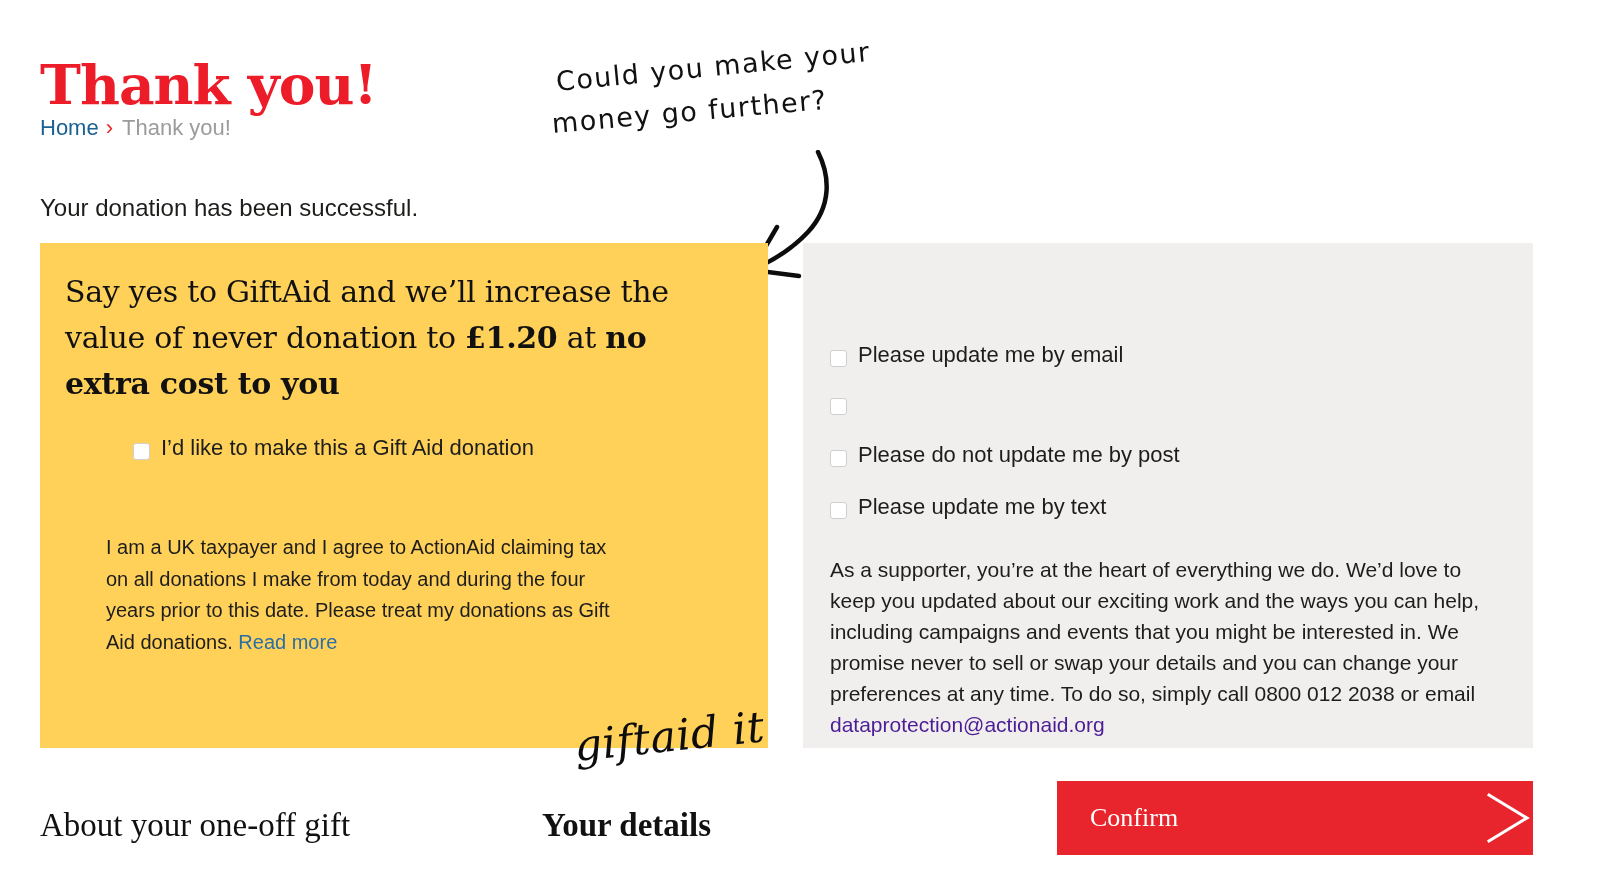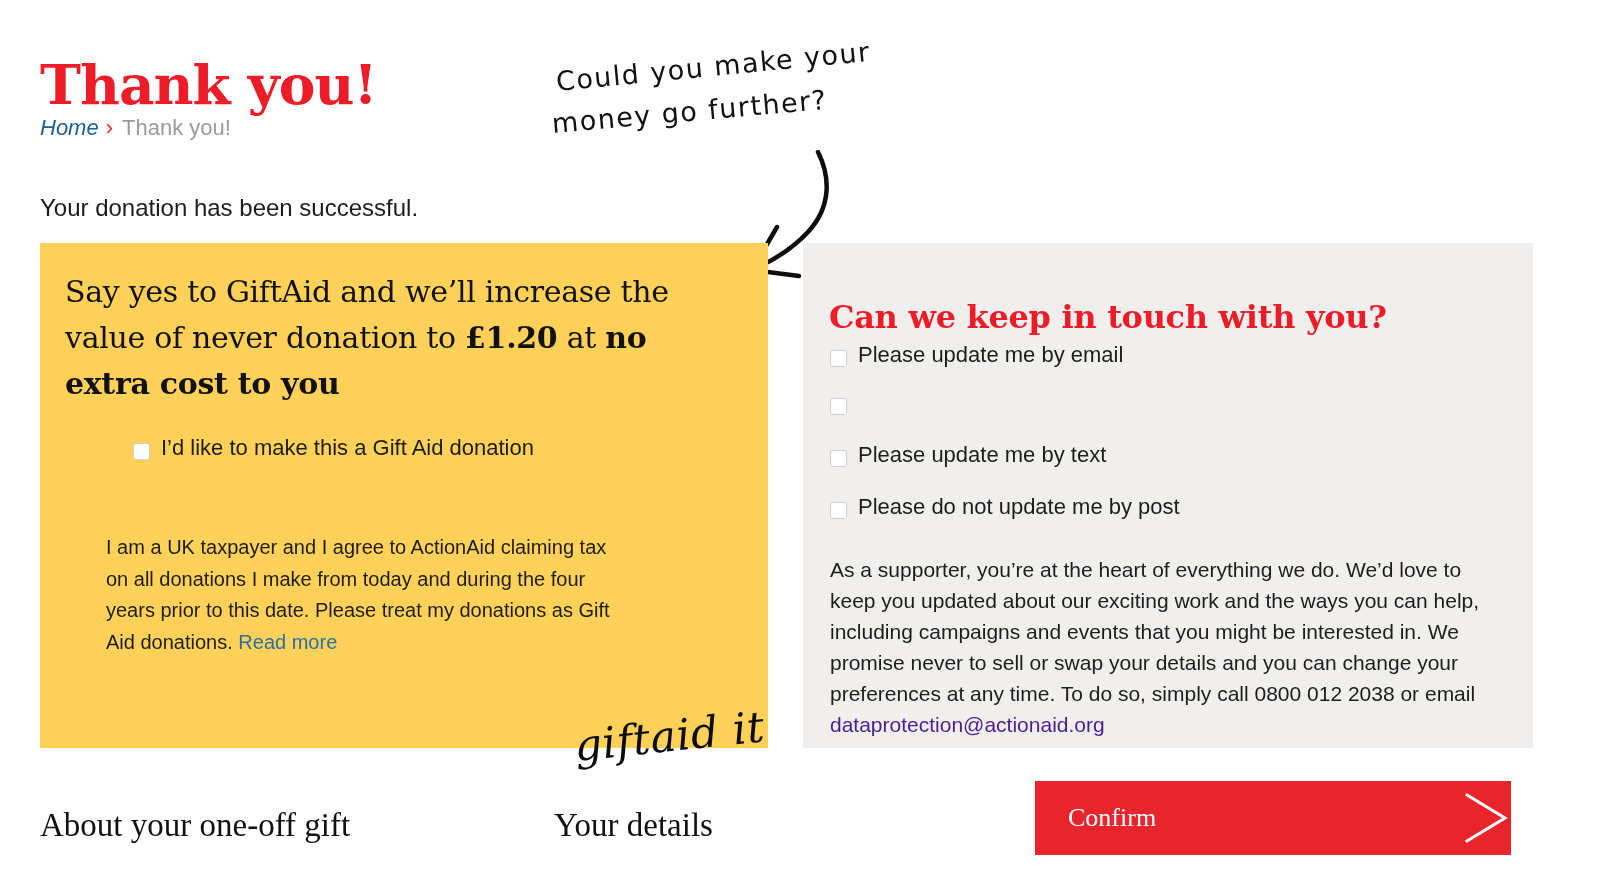--- a/index.html
+++ b/index.html
@@ -34,21 +34,20 @@
     position: absolute;
     left: 40px;
     top: 113px;
     font-size: 22px;
     line-height: 30px;
     white-space: nowrap;
   }
   #breadcrumb .crumb-link {
     color: #1C6193;
     text-decoration: none;
-    font-style: italic;
   }
   #breadcrumb .crumb-sep {
     color: #E8272E;
     margin: 0 9px 0 7px;
     font-weight: 500;
   }
   #breadcrumb .crumb-current {
     color: #9B9B9B;
   }
 
@@ -241,25 +240,25 @@
   #footer-links .footer-link {
     position: absolute;
     font-family: "Liberation Serif", serif;
     font-size: 33px;
     line-height: 40px;
     color: #111111;
     white-space: nowrap;
     text-decoration: none;
   }
   #footer-link-about { left: 0px; top: 0px; }
-  #footer-link-details { left: 514px; top: 0px; }
+  #footer-link-details { left: 502px; top: 0px; font-weight: bold; }
 
   #confirm-button {
     position: absolute;
-    left: 1035px;
+    left: 1057px;
     top: 781px;
     width: 476px;
     height: 74px;
     background: #E8252D;
     border: none;
     padding: 0;
     cursor: pointer;
     display: block;
   }
   #confirm-label {
@@ -309,37 +308,36 @@
     <span class="cbox"></span>
     <span class="cb-label">I’d like to make this a Gift Aid donation</span>
   </label>
 
   <p id="giftaid-declaration"><span>I am a UK taxpayer and I agree to ActionAid claiming tax on all donations I make from today and during the four years prior to this date. Please treat my donations as Gift Aid donations. </span><a class="readmore" href="#">Read more</a></p>
 
   <div id="giftaid-logo">giftaid it</div>
 </section>
 
 <section id="keepintouch-panel">
-  <h2 id="keepintouch-heading">Can we keep in touch with you?</h2>
 
   <div id="prefs-list">
     <label class="cb-row">
       <span class="cbox"></span>
       <span class="cb-label">Please update me by email</span>
     </label>
     <label class="cb-row">
       <span class="cbox"></span>
     </label>
     <label class="cb-row">
       <span class="cbox"></span>
-      <span class="cb-label">Please update me by text</span>
+      <span class="cb-label">Please do not update me by post</span>
     </label>
     <label class="cb-row">
       <span class="cbox"></span>
-      <span class="cb-label">Please do not update me by post</span>
+      <span class="cb-label">Please update me by text</span>
     </label>
   </div>
 
   <p id="keepintouch-body"><span>As a supporter, you’re at the heart of everything we do. We’d love to keep you updated about our exciting work and the ways you can help, including campaigns and events that you might be interested in. We promise never to sell or swap your details and you can change your preferences at any time. To do so, simply call 0800 012 2038 or email </span><a class="mail-link" href="#">dataprotection@actionaid.org</a></p>
 </section>
 
 <div id="footer-links">
   <a class="footer-link" id="footer-link-about" href="#">About your one-off gift</a>
   <a class="footer-link" id="footer-link-details" href="#">Your details</a>
 </div>

